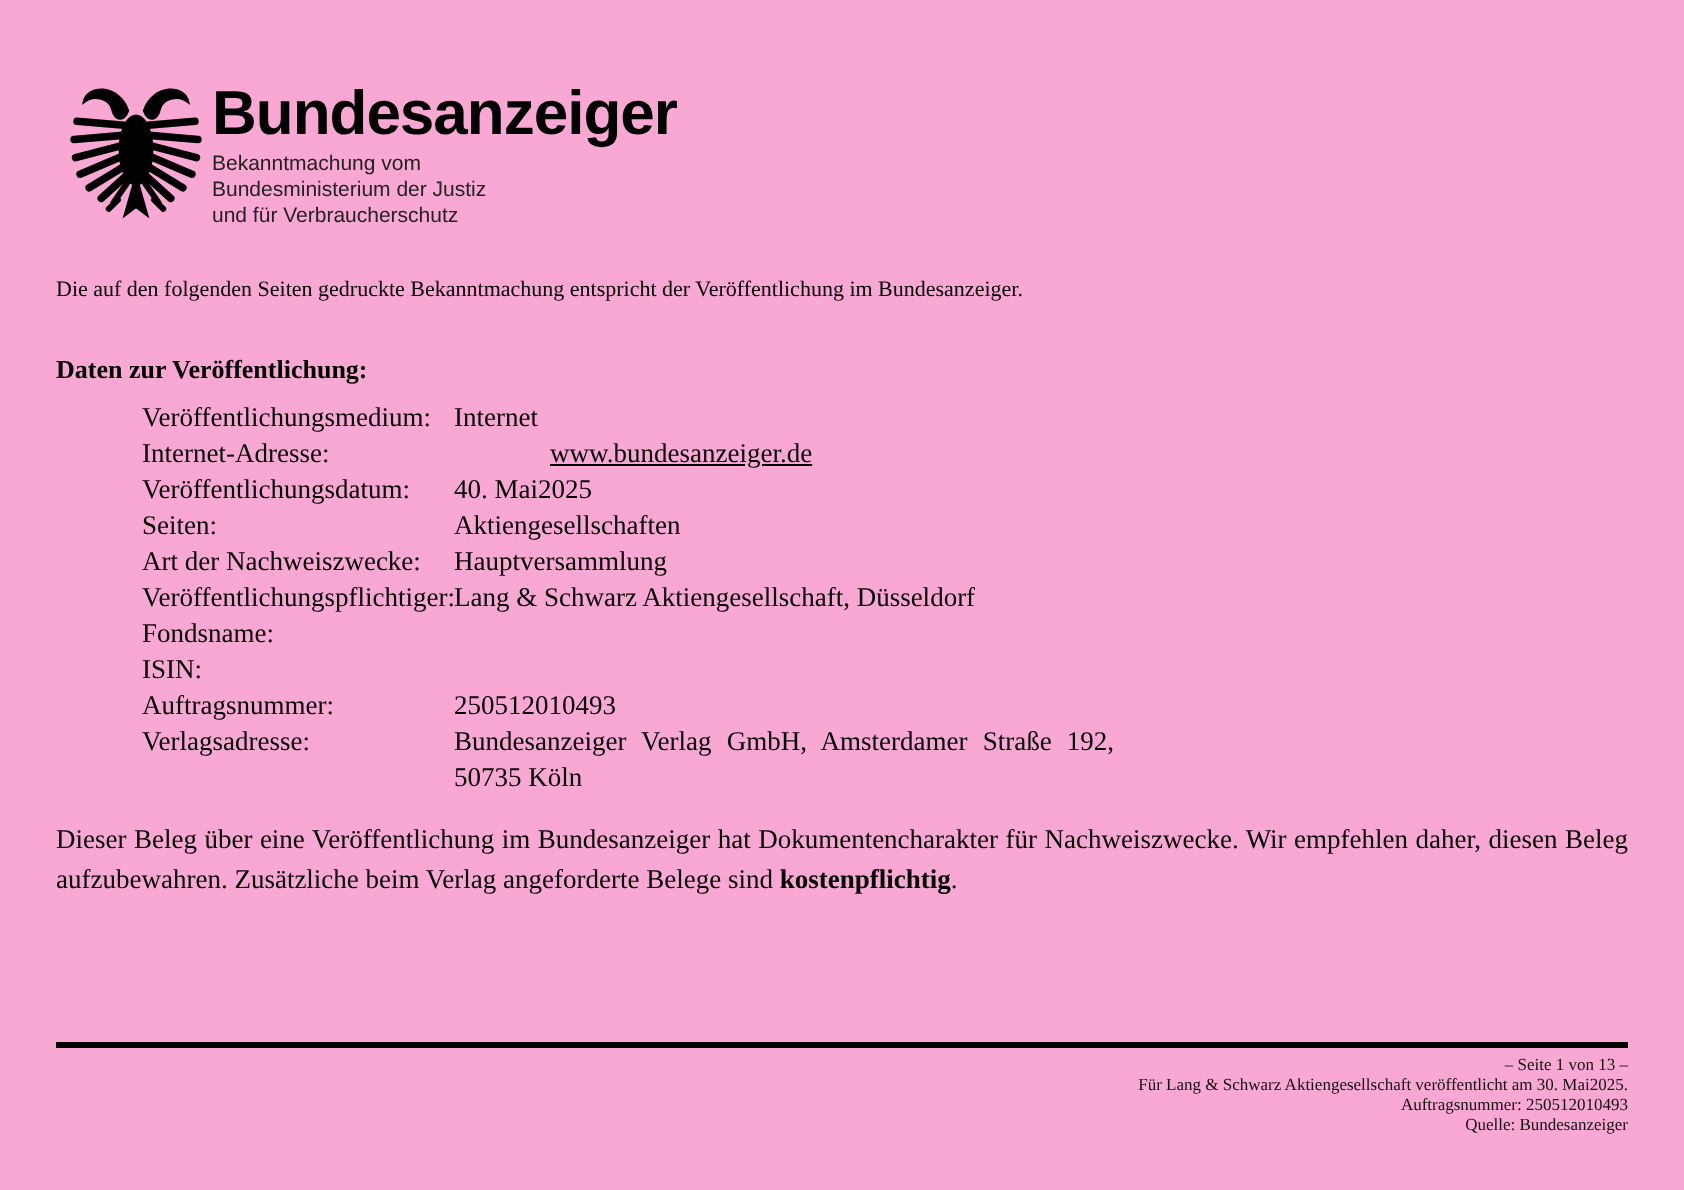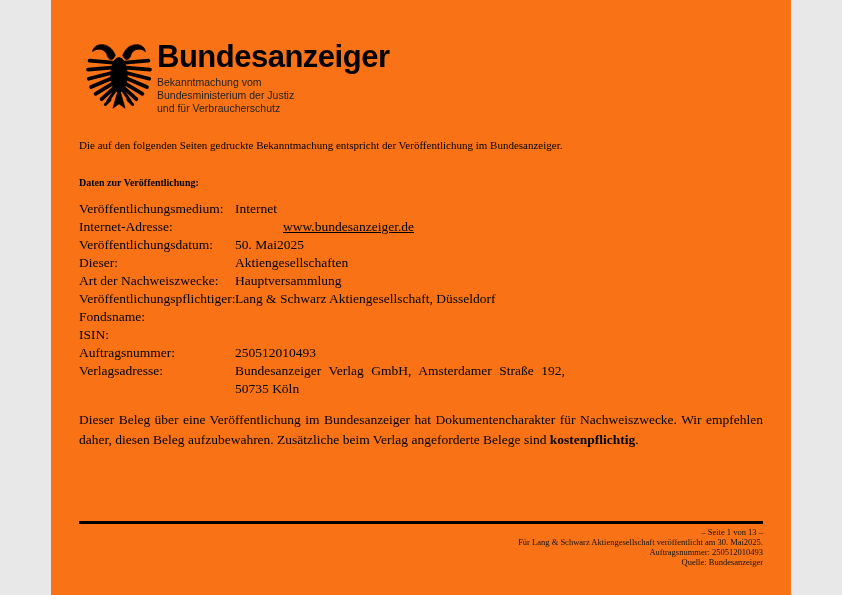--- a/index.html
+++ b/index.html
@@ -1,20 +1,20 @@
 <!DOCTYPE html>
 <html><head>
 <meta charset="utf-8">
 <style>
   html, body { margin: 0; padding: 0; background: #e8e8e8; }
   .page {
     position: relative;
-    width: 740px;
+    width: 842px;
     height: 595px;
-    background: #f97316;
+    background: #f9a8d4;
     font-family: "Liberation Serif", serif;
     color: #000000;
     overflow: hidden;
     margin: 0 auto;
   }
   
   .logo {
     position: absolute;
     left: 34px;
     top: 36px;
@@ -46,35 +46,35 @@
     left: 28px;
     right: 28px;
     top: 136px;
     font-size: 11px;
     line-height: 19px;
   }
   .section-heading {
     position: absolute;
     left: 28px;
     top: 177px;
-    font-size: 10px;
+    font-size: 13px;
     font-weight: bold;
   }
   .datatable {
     position: absolute;
     left: 28px;
     top: 200px;
     width: 600px;
   }
   .drow {
     display: flex;
     font-size: 13.5px;
     line-height: 18px;
   }
-  .drow .dlabel { width: 156px; flex: none; }
+  .drow .dlabel { width: 156px; flex: none; margin-left: 43px; }
   .drow .dvalue { flex: 1; }
   .dvalue-narrow {
     flex: none !important;
     width: 330px;
     text-align: justify;
   }
   a.doc-link {
     color: #000;
     text-decoration: underline;
     cursor: pointer;
@@ -170,24 +170,24 @@
     <div class="drow">
       <div class="dlabel">Veröffentlichungsmedium:</div>
       <div class="dvalue">Internet</div>
     </div>
     <div class="drow">
       <div class="dlabel">Internet-Adresse:</div>
       <div class="dvalue"><a class="doc-link">www.bundesanzeiger.de</a></div>
     </div>
     <div class="drow">
       <div class="dlabel">Veröffentlichungsdatum:</div>
-      <div class="dvalue">50. Mai2025</div>
-    </div>
-    <div class="drow">
-      <div class="dlabel">Dieser:</div>
+      <div class="dvalue">40. Mai2025</div>
+    </div>
+    <div class="drow">
+      <div class="dlabel">Seiten:</div>
       <div class="dvalue">Aktiengesellschaften</div>
     </div>
     <div class="drow">
       <div class="dlabel">Art der Nachweiszwecke:</div>
       <div class="dvalue">Hauptversammlung</div>
     </div>
     <div class="drow">
       <div class="dlabel">Veröffentlichungspflichtiger:</div>
       <div class="dvalue">Lang &amp; Schwarz Aktiengesellschaft, Düsseldorf</div>
     </div>

